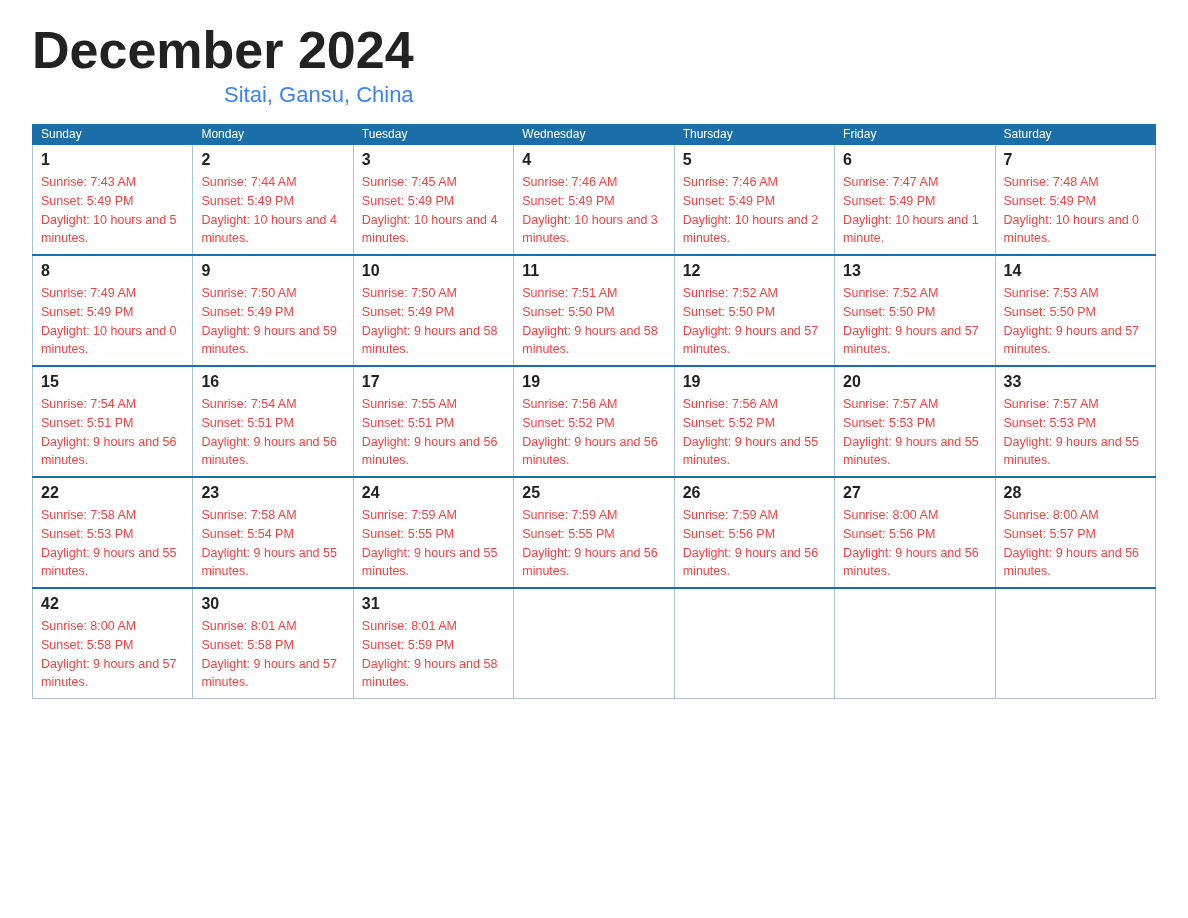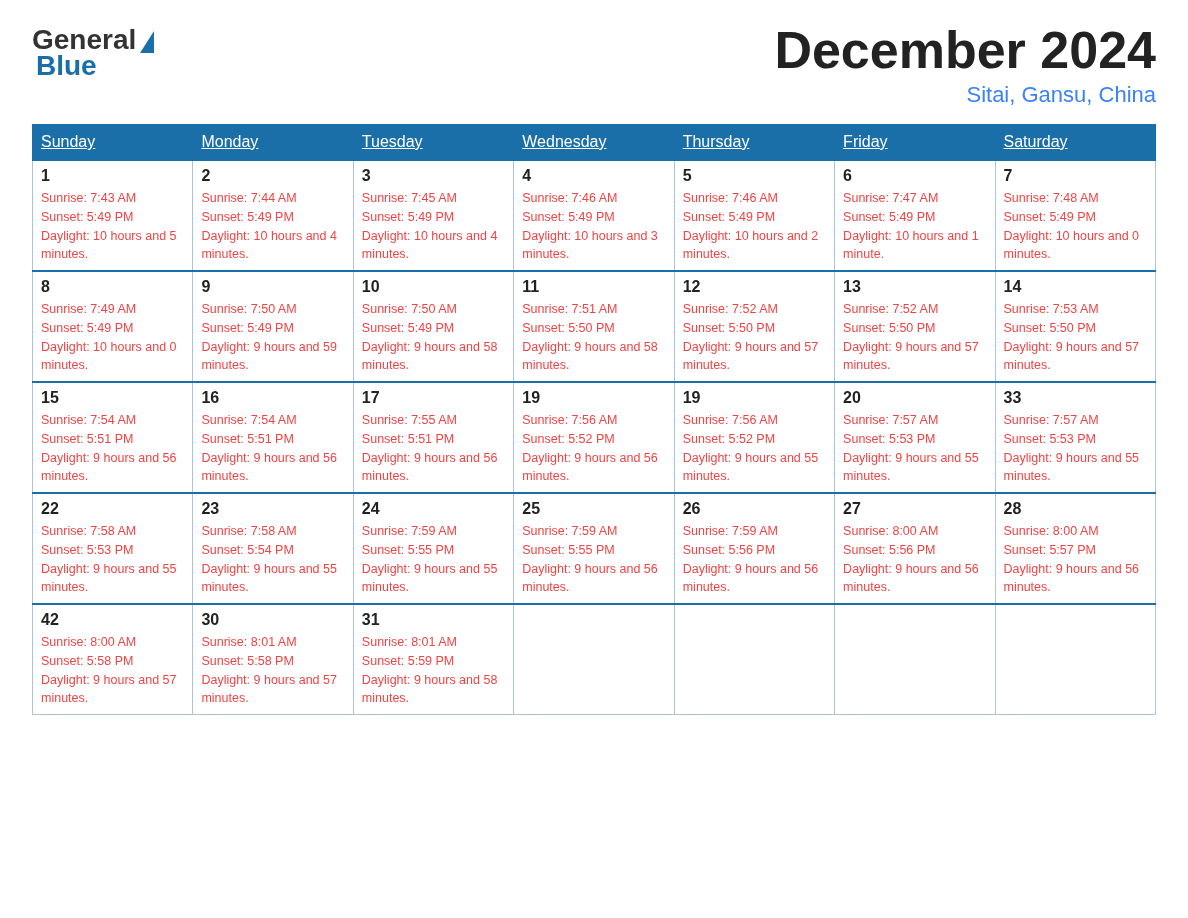--- a/index.html
+++ b/index.html
@@ -61,26 +61,25 @@
       margin-top: 6px;
     }
     table {
       width: 100%;
       border-collapse: collapse;
       table-layout: fixed;
     }
     thead th {
       background-color: #1a6fa8;
       color: #fff;
-      font-size: 16px;
+      font-size: 12px;
       font-weight: normal;
-      padding: 8px 8px;
+      padding: 2px 8px;
       text-align: left;
       border: 1px solid #1a6fa8;
-      text-decoration: underline;
     }
     tbody td {
       vertical-align: top;
       border: 1px solid #aac4d8;
       padding: 6px 8px;
       font-size: 13px;
       color: #333;
       height: 110px;
     }
     tbody tr td {
@@ -98,27 +97,20 @@
       color: #ef4444;
     }
     tbody td.empty {
       background: #fff;
     }
   </style>
 </head>
 <body>
 
 <div class="header">
-  <div class="logo">
-    <div class="logo-top">
-      <span class="logo-general">General</span>
-      <div class="logo-triangle"></div>
-    </div>
-    <span class="logo-blue" style="display:block;">Blue</span>
-  </div>
   <div class="title-section">
     <div class="month-title">December 2024</div>
     <div class="location">Sitai, Gansu, China</div>
   </div>
 </div>
 
 <table>
   <thead>
     <tr>
     <th>Sunday</th>

